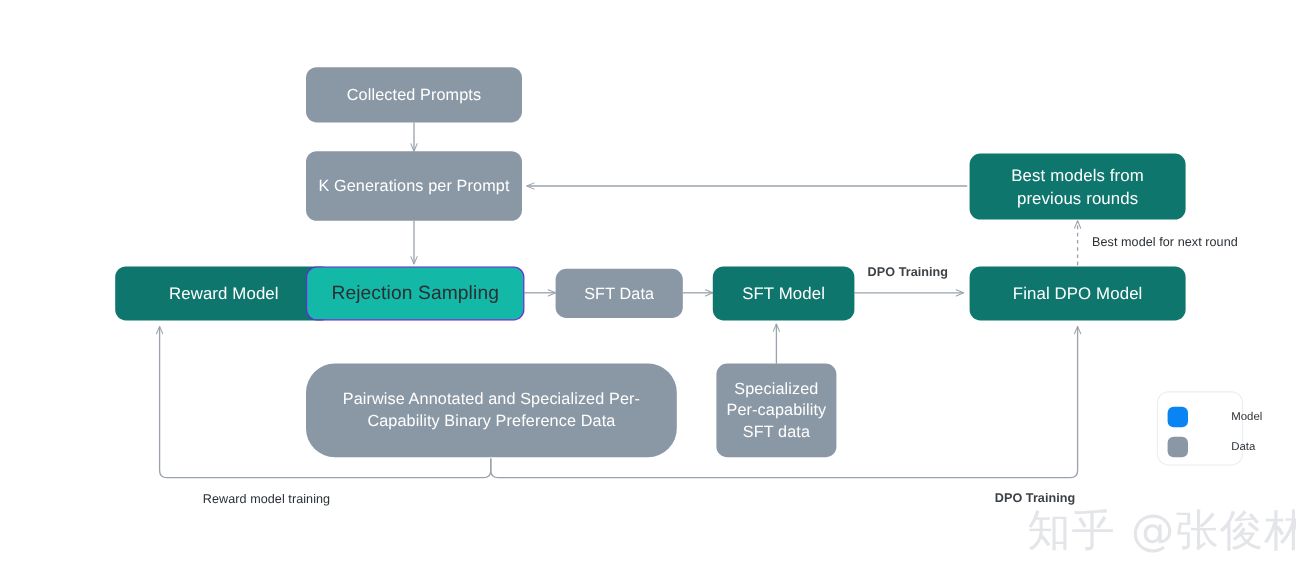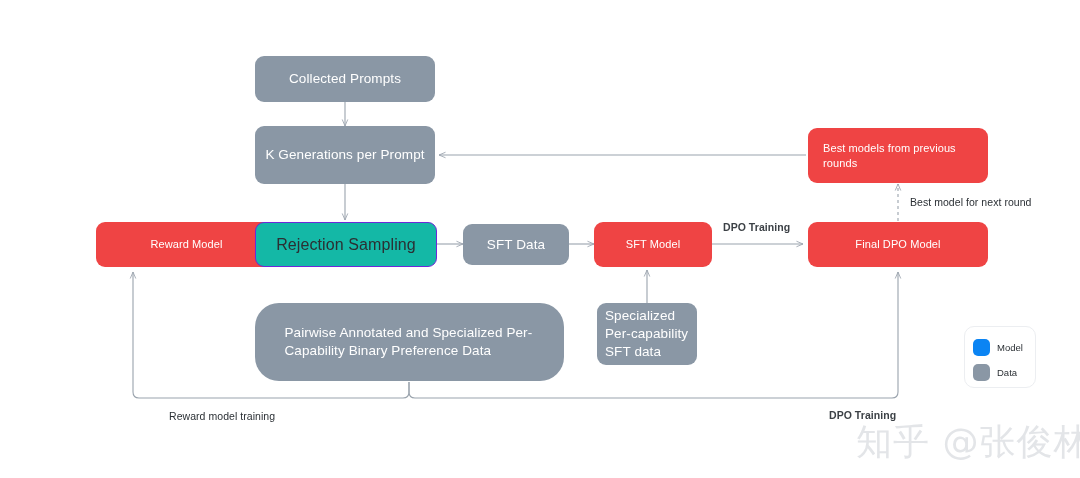--- a/index.html
+++ b/index.html
@@ -25,33 +25,33 @@
     height: 478px;
     pointer-events: none;
   }
   .node {
     position: absolute;
     box-sizing: border-box;
     border-radius: 9px;
     display: flex;
     align-items: center;
     justify-content: center;
-    text-align: left;
+    text-align: center;
     line-height: 1.32;
     letter-spacing: 0.1px;
   }
   .node-data {
     background: #8a97a5;
     color: #ffffff;
     font-size: 13.5px;
   }
   .node-model {
-    background: #ef4444;
+    background: #0f766e;
     color: #ffffff;
-    font-size: 11px;
+    font-size: 14px;
   }
   .node-plain {
     background: #14b8a6;
     color: #2b2f33;
     border: 1px solid #6d28d9;
     font-size: 16px;
     box-shadow: 0 0 1px rgba(0,0,0,0.04);
   }
   .edge-label {
     position: absolute;
@@ -76,20 +76,21 @@
     border: 1px solid #eceef1;
     border-radius: 10px;
     background: #ffffff;
     padding: 9px 8px;
   }
   .legend-row {
     display: flex;
     align-items: center;
     height: 22px;
     margin-bottom: 3px;
+    gap: 29px;
   }
   .legend-swatch {
     width: 17px;
     height: 17px;
     border-radius: 5px;
     flex: 0 0 auto;
   }
   .legend-text {
     font-size: 9.5px;
     color: #2b3035;
@@ -173,21 +174,21 @@
   </div>
 
   <div class="node node-model" style="left:808px; top:128px; width:180px; height:55px;">
     <span style="display:block; width:150px;">Best models from previous rounds</span>
   </div>
 
   <div class="node node-data" style="left:255px; top:303px; width:309px; height:78px;border-radius:24px;">
     <span style="display:block; width:250px;">Pairwise Annotated and Specialized Per-Capability Binary Preference Data</span>
   </div>
 
-  <div class="node node-data" style="left:597px; top:303px; width:100px; height:62px;">
+  <div class="node node-data" style="left:597px; top:303px; width:100px; height:78px;">
     <span style="display:block; width:84px;">Specialized Per-capability SFT data</span>
   </div>
 
   <div class="edge-label" style="left:723px; top:221px;">DPO Training</div>
 
   <div class="edge-label plain" style="left:910px; top:196px;">Best model for next round</div>
 
   <div class="edge-label plain" style="left:133px; top:410px;padding-left:36px;">Reward model training</div>
 
   <div class="edge-label" style="left:829px; top:409px;">DPO Training</div>

